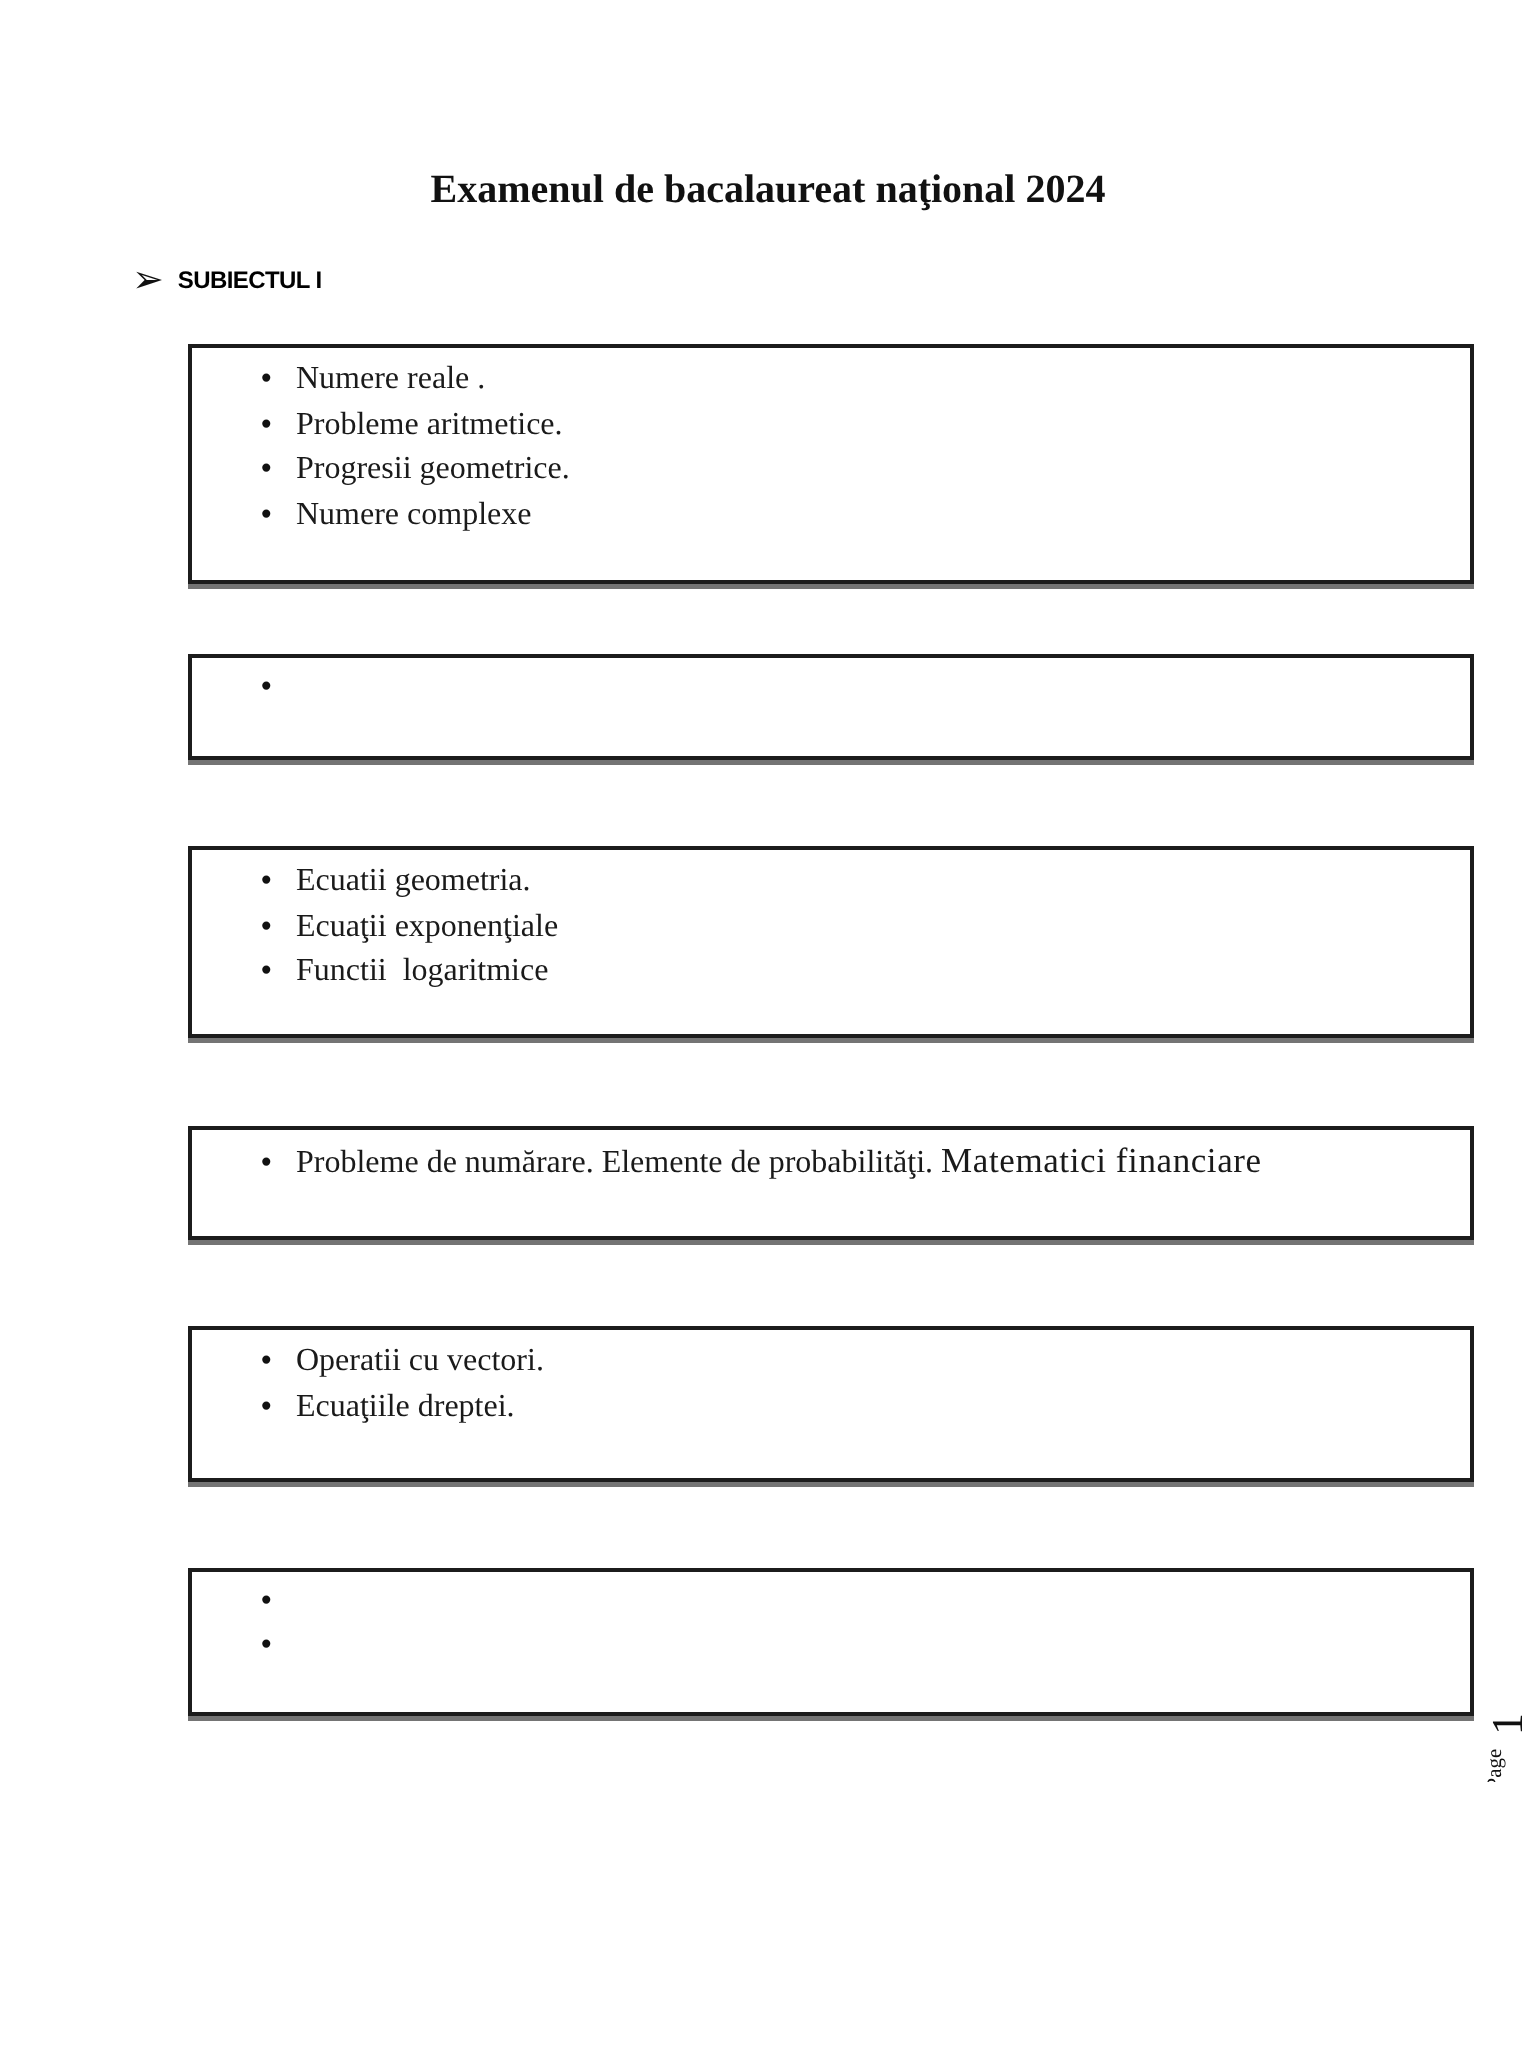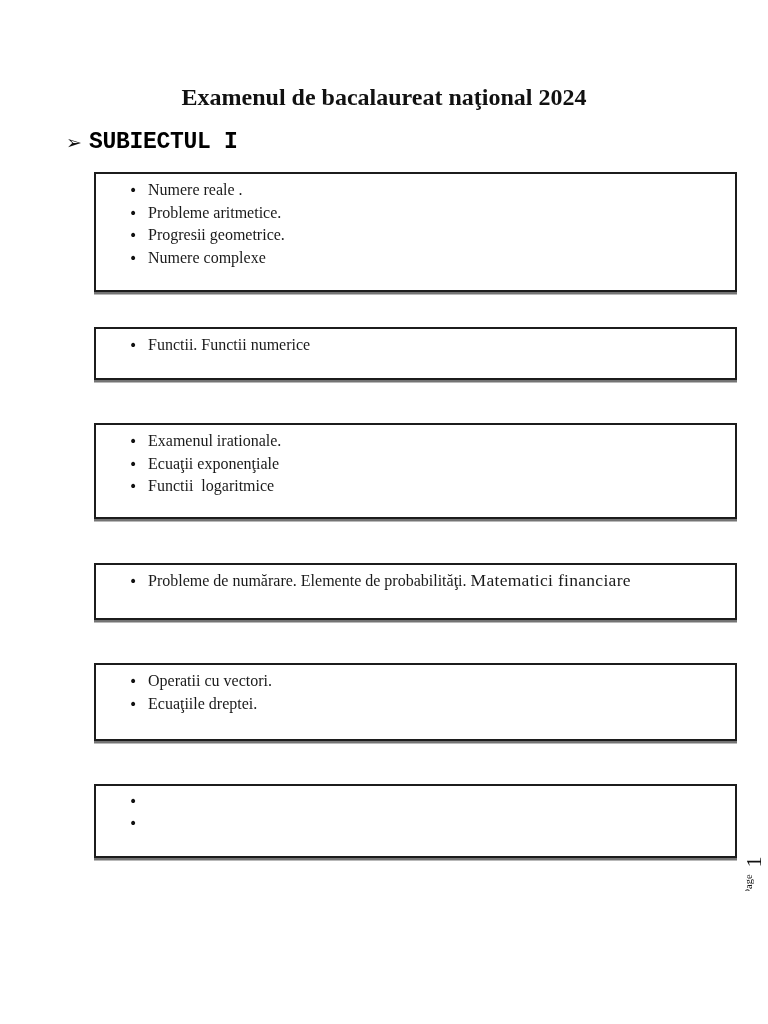--- a/index.html
+++ b/index.html
@@ -13,41 +13,41 @@
     color: #1a1a1a;
     overflow: hidden;
   }
   .doc-title {
     position: absolute;
     top: 84px;
     left: 0;
     width: 100%;
     text-align: center;
     font-family: "Liberation Serif", serif;
-    font-size: 24px;
+    font-size: 20px;
     font-weight: bold;
     color: #111;
   }
   .subject-heading {
     position: absolute;
     top: 129px;
     left: 66px;
     display: flex;
     align-items: center;
     gap: 7px;
   }
   .arrow-glyph {
     font-family: "DejaVu Sans", sans-serif;
     font-size: 19px;
     line-height: 22px;
     color: #111;
   }
   .subject-label {
-    font-family: Liberation Mono, monospace;
-    font-size: 23px;
+    font-family: Liberation Sans, sans-serif;
+    font-size: 12px;
     font-weight: bold;
     letter-spacing: -0.3px;
     color: #000;
   }
   .topic-box {
     position: absolute;
     left: 94px;
     width: 643px;
     border: 2px solid #1c1c1c;
     box-shadow: 0 2.5px 0 rgba(70,70,70,0.75);
@@ -154,30 +154,29 @@
           <span class="bullet">•</span>
           <span>Numere complexe</span>
         </li>
     </ul>
   </section>
 
   <section class="topic-box box-2">
     <ul>
       <li>
           <span class="bullet">•</span>
-          <span>Functii. Functii numerice</span>
         </li>
     </ul>
   </section>
 
   <section class="topic-box box-3">
     <ul>
       <li>
           <span class="bullet">•</span>
-          <span>Examenul irationale.</span>
+          <span>Ecuatii geometria.</span>
         </li>
       <li>
           <span class="bullet">•</span>
           <span>Ecuaţii exponenţiale</span>
         </li>
       <li>
           <span class="bullet">•</span>
           <span>Functii  logaritmice</span>
         </li>
     </ul>

